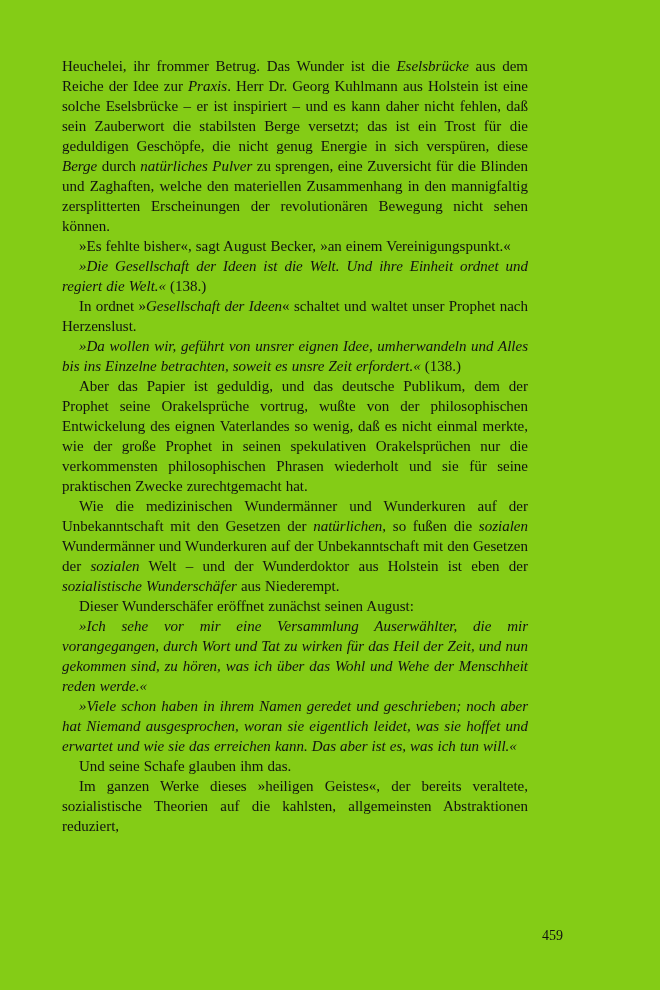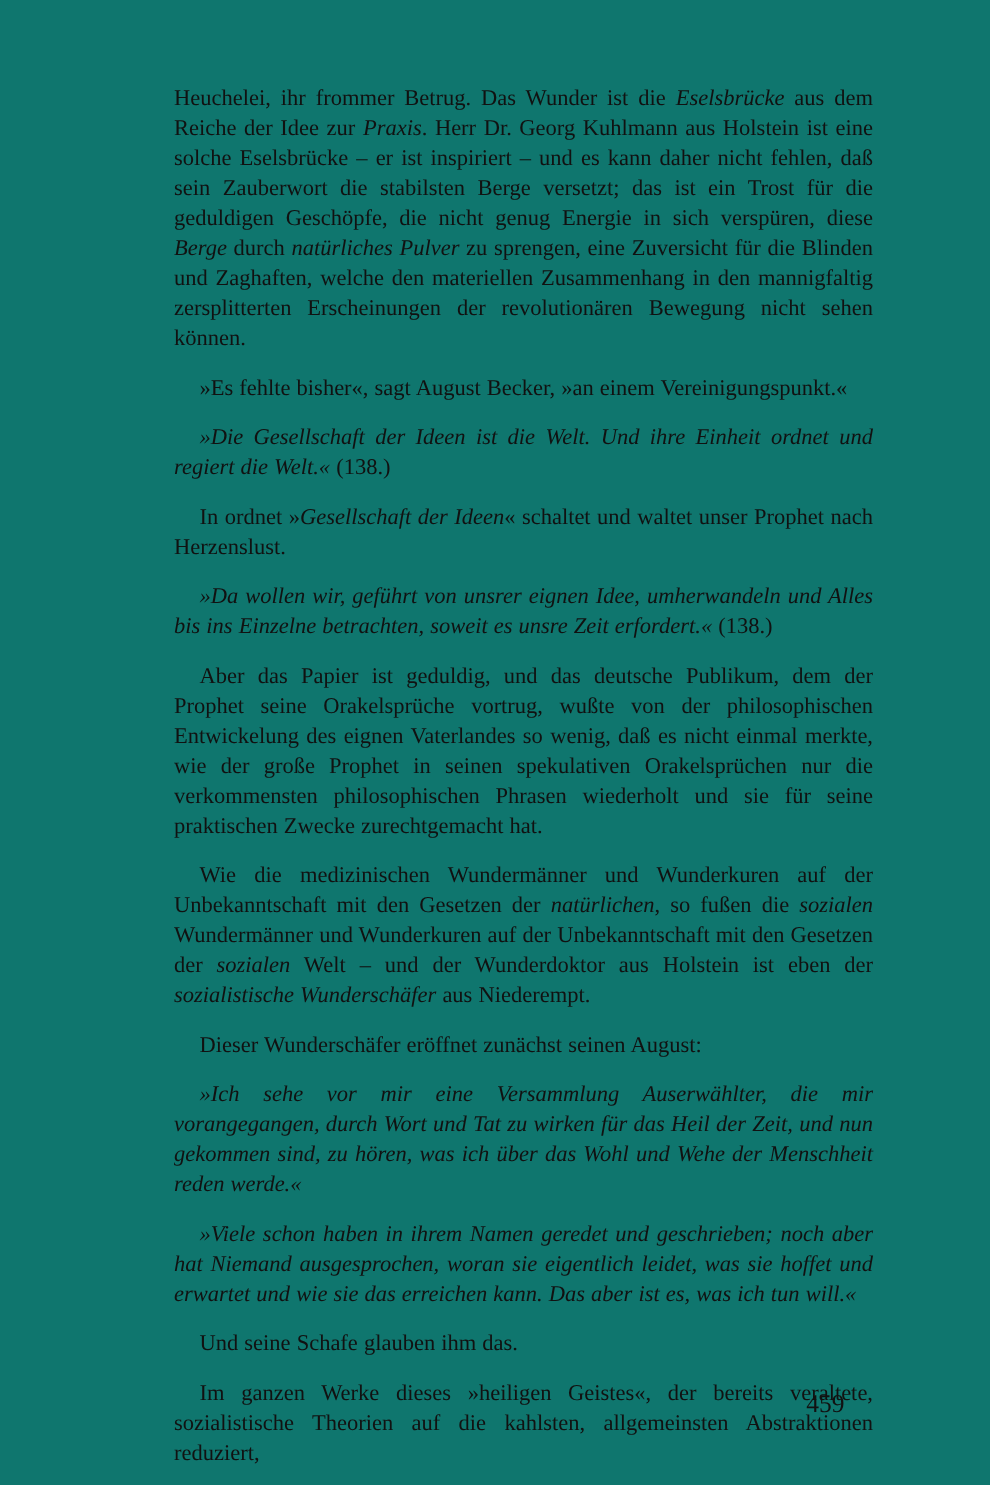--- a/index.html
+++ b/index.html
@@ -5,48 +5,47 @@
     * { margin: 0; padding: 0; box-sizing: border-box; }
     html, body {
       background: #ffffff;
       font-family: "Liberation Serif", "DejaVu Serif", serif;
       color: #111111;
     }
     .page {
       position: relative;
       width: 660px;
       height: 990px;
-      background: #0f766e;
-      padding: 56px 97px 0 116px;
+      background: #84cc16;
+      padding: 56px 97px 0 62px;
       overflow: hidden;
     }
     .body-text {
       width: 466px;
       font-size: 15px;
       line-height: 20px;
       text-align: justify;
       hyphens: auto;
       -webkit-hyphens: auto;
       word-spacing: 0.02em;
     }
     .body-text p {
       margin: 0;
     }
     .body-text p.indent {
       text-indent: 17px;
-      margin-top: 13px;
     }
     .body-text em {
       font-style: italic;
     }
     .page-number {
       position: absolute;
       right: 97px;
       bottom: 47px;
-      font-size: 17px;
+      font-size: 14px;
       line-height: 14px;
       color: #111111;
     }
   </style>
 </head>
 <body>
 
 <div class="page">
   <div class="body-text">
       <p><span>Heuchelei, ihr frommer Betrug. Das Wunder ist die </span><em>Eselsbrücke</em><span> aus dem Reiche der Idee zur </span><em>Praxis</em><span>. Herr Dr. Georg Kuhlmann aus Holstein ist eine solche Eselsbrücke – er ist inspiriert – und es kann daher nicht fehlen, daß sein Zauberwort die stabilsten Berge versetzt; das ist ein Trost für die geduldigen Geschöpfe, die nicht genug Energie in sich verspüren, diese </span><em>Berge</em><span> durch </span><em>natürliches Pulver</em><span> zu sprengen, eine Zuversicht für die Blinden und Zaghaften, welche den materiellen Zusammenhang in den mannigfaltig zersplitterten Erscheinungen der revolutionären Bewegung nicht sehen können.</span></p>

